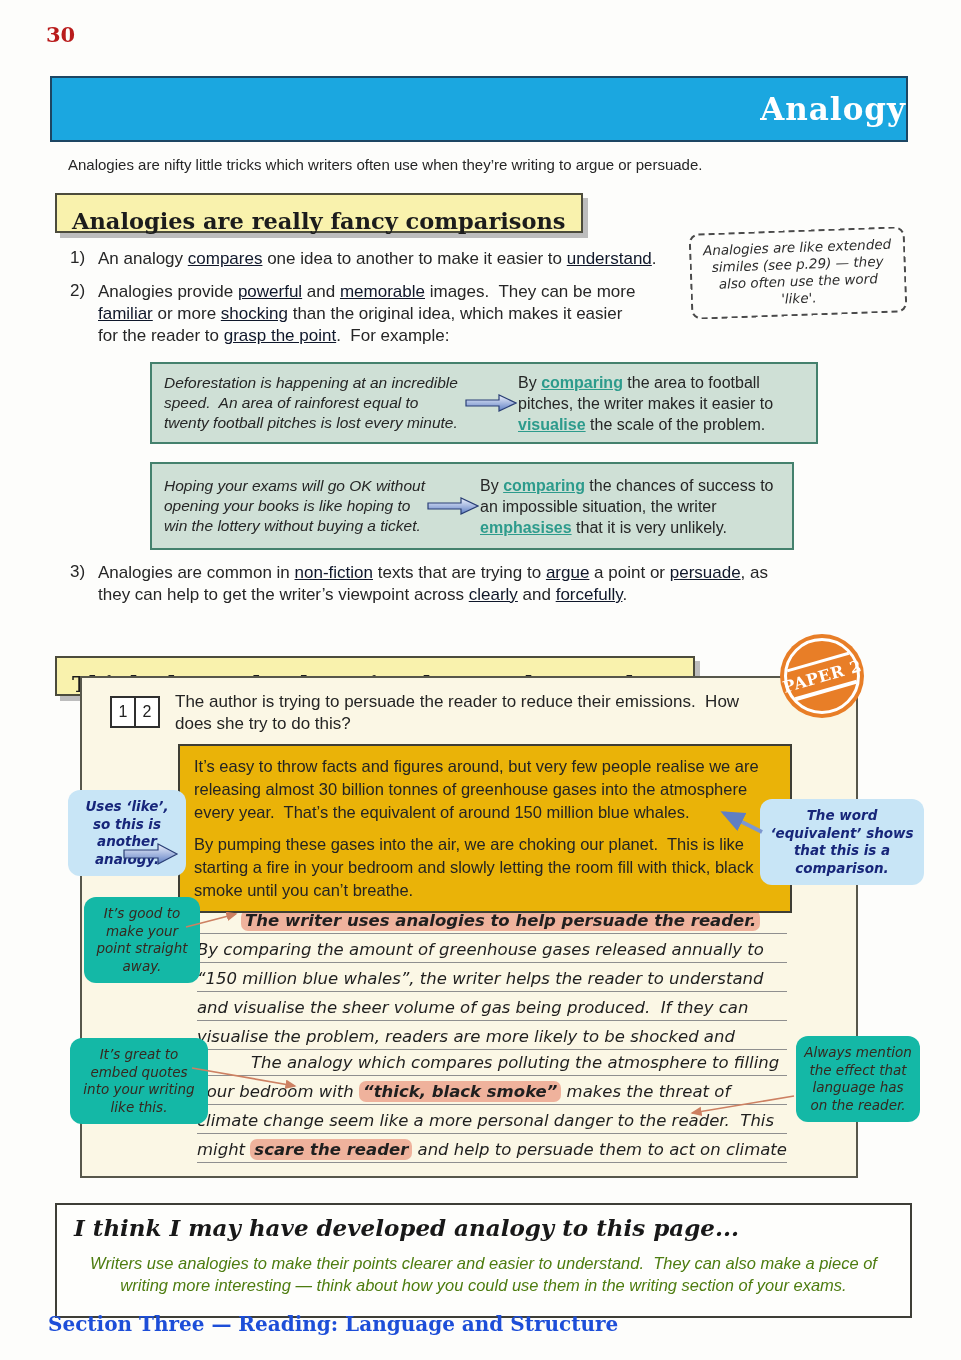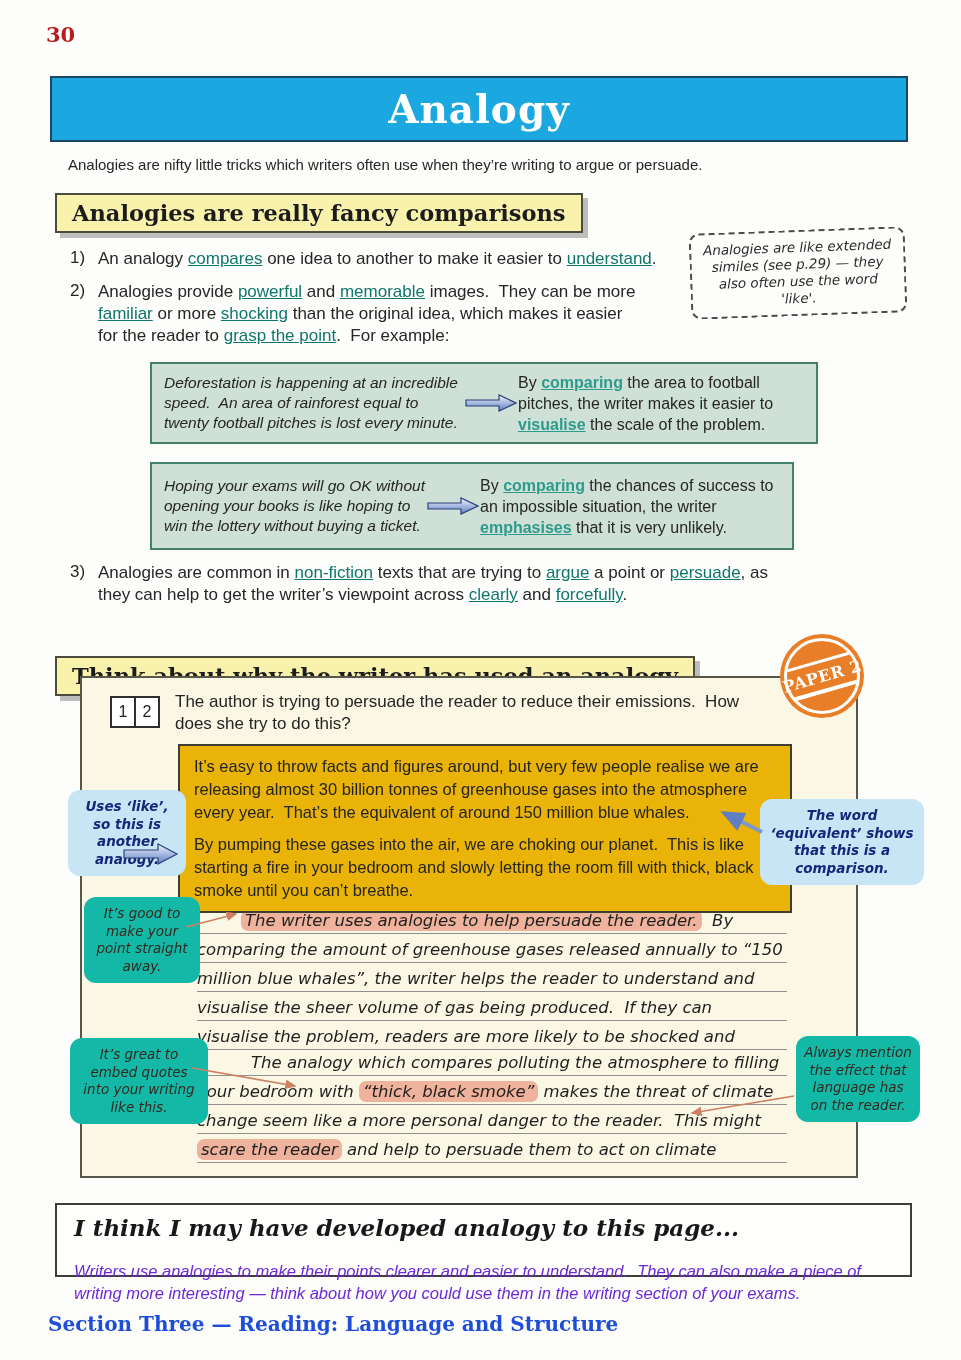--- a/index.html
+++ b/index.html
@@ -5,34 +5,34 @@
   html,body{margin:0;padding:0;}
   body{background:#e9e9e9;font-family:"Liberation Sans",sans-serif;}
   #page{position:relative;width:961px;height:1360px;background:#fdfdfb;margin:0 auto;overflow:hidden;}
   .t{white-space:pre-wrap;}
 
   
   .slab{font-family:"DejaVu Serif",serif;font-weight:bold;}
   .body-txt{font-size:15px;line-height:22px;color:#262626;}
   .hand{font-family:"DejaVu Sans",sans-serif;font-style:italic;}
 
-  .seg-upink{color:#0f766e;text-decoration:underline;}
+  .seg-upink{color:#0f172a;text-decoration:underline;}
   .seg-uteal{color:#2d9b8c;text-decoration:underline;font-weight:bold;}
-  .seg-hl{background:#efb29c;border-radius:7px;padding:1px 4px;box-decoration-break:clone;-webkit-box-decoration-break:clone;}
+  .seg-hl{background:#efb29c;border-radius:7px;padding:1px 4px;box-decoration-break:clone;font-weight:bold;-webkit-box-decoration-break:clone;}
 
   .abs{position:absolute;}
 
   
   #page-number{left:46px;top:22px;font-size:21px;font-weight:bold;color:#b91c1c;}
   #title-banner{left:50px;top:76px;width:858px;height:66px;background:#1ba7e0;border:2px solid #1d4663;box-sizing:border-box;text-align:center;}
-  #page-title{color:#ffffff;font-size:39px;line-height:62px;letter-spacing:1px;}
+  #page-title{color:#ffffff;font-size:31px;line-height:62px;letter-spacing:1px;text-align:right;}
   #intro-text{left:68px;top:154px;width:840px;}
 
   
-  .yellow-head{background:#f9f2ad;border:2px solid#4c4c3c;box-shadow:5px 5px 0 #bdbdbd;box-sizing:border-box;padding:0 15px;height:40px;line-height:37px;font-size:22.5px;color:#1c1c1c;white-space:nowrap;}
+  .yellow-head{background:#f9f2ad;border:2px solid#4c4c3c;box-shadow:5px 5px 0 #bdbdbd;box-sizing:border-box;padding:8px 15px;height:40px;line-height:37px;font-size:22.5px;color:#1c1c1c;white-space:nowrap;}
   #section1-heading{left:55px;top:193px;}
   #section2-heading{left:55px;top:656px;}
 
   
   .item-number{font-size:17px;color:#262626;}
   .item-text{font-size:17px;line-height:22px;color:#262626;}
 
   
   #side-note{left:690px;top:230px;width:196px;padding:7px 8px;border:2.5px dashed #4a4a4a;border-radius:10px;transform:rotate(-2deg);text-align:center;font-size:13.5px;line-height:17px;color:#2c2c2c;}
 
@@ -73,23 +73,23 @@
   #callout-embed-quotes{left:70px;top:1038px;width:124px;}
   #callout-mention-effect{left:796px;top:1036px;width:110px;}
 
   
   .answer-para{font-family:"DejaVu Sans",sans-serif;font-style:italic;font-size:16.5px;line-height:29px;color:#1f1f1f;width:590px;overflow:hidden;
     background-image:repeating-linear-gradient(to bottom,transparent 0 27px,#8f8f8f 27px 28.2px,transparent 28.2px 29px);}
   #answer-para-1{left:197px;top:906px;height:145px;text-indent:44px;}
   #answer-para-2{left:197px;top:1048px;height:116px;text-indent:54px;}
 
   
-  #review-box{left:55px;top:1203px;width:857px;height:74px;background:#fefefc;border:2px solid #3e3e37;box-sizing:border-box;padding:9px 17px;}
+  #review-box{left:55px;top:1203px;width:857px;height:115px;background:#fefefc;border:2px solid #3e3e37;box-sizing:border-box;padding:9px 17px;}
   #review-heading{font-family:"DejaVu Serif",serif;font-weight:bold;font-style:italic;font-size:23px;color:#181818;}
-  #review-text{margin-top:20px;font-style:italic;font-size:16.5px;line-height:21.5px;color:#6d28d9;}
+  #review-text{margin-top:12px;font-style:italic;font-size:16.5px;line-height:21.5px;color:#4d7c0f;text-align:center;}
 
   #footer-text{left:48px;top:1312px;font-family:"DejaVu Serif",serif;font-weight:600;font-size:20px;color:#1d4ed8;}
 
   #connector-overlay{position:absolute;left:0;top:0;width:961px;height:1360px;pointer-events:none;z-index:5;}
 </style>
 </head>
 <body>
 
 <div id="page">
 

